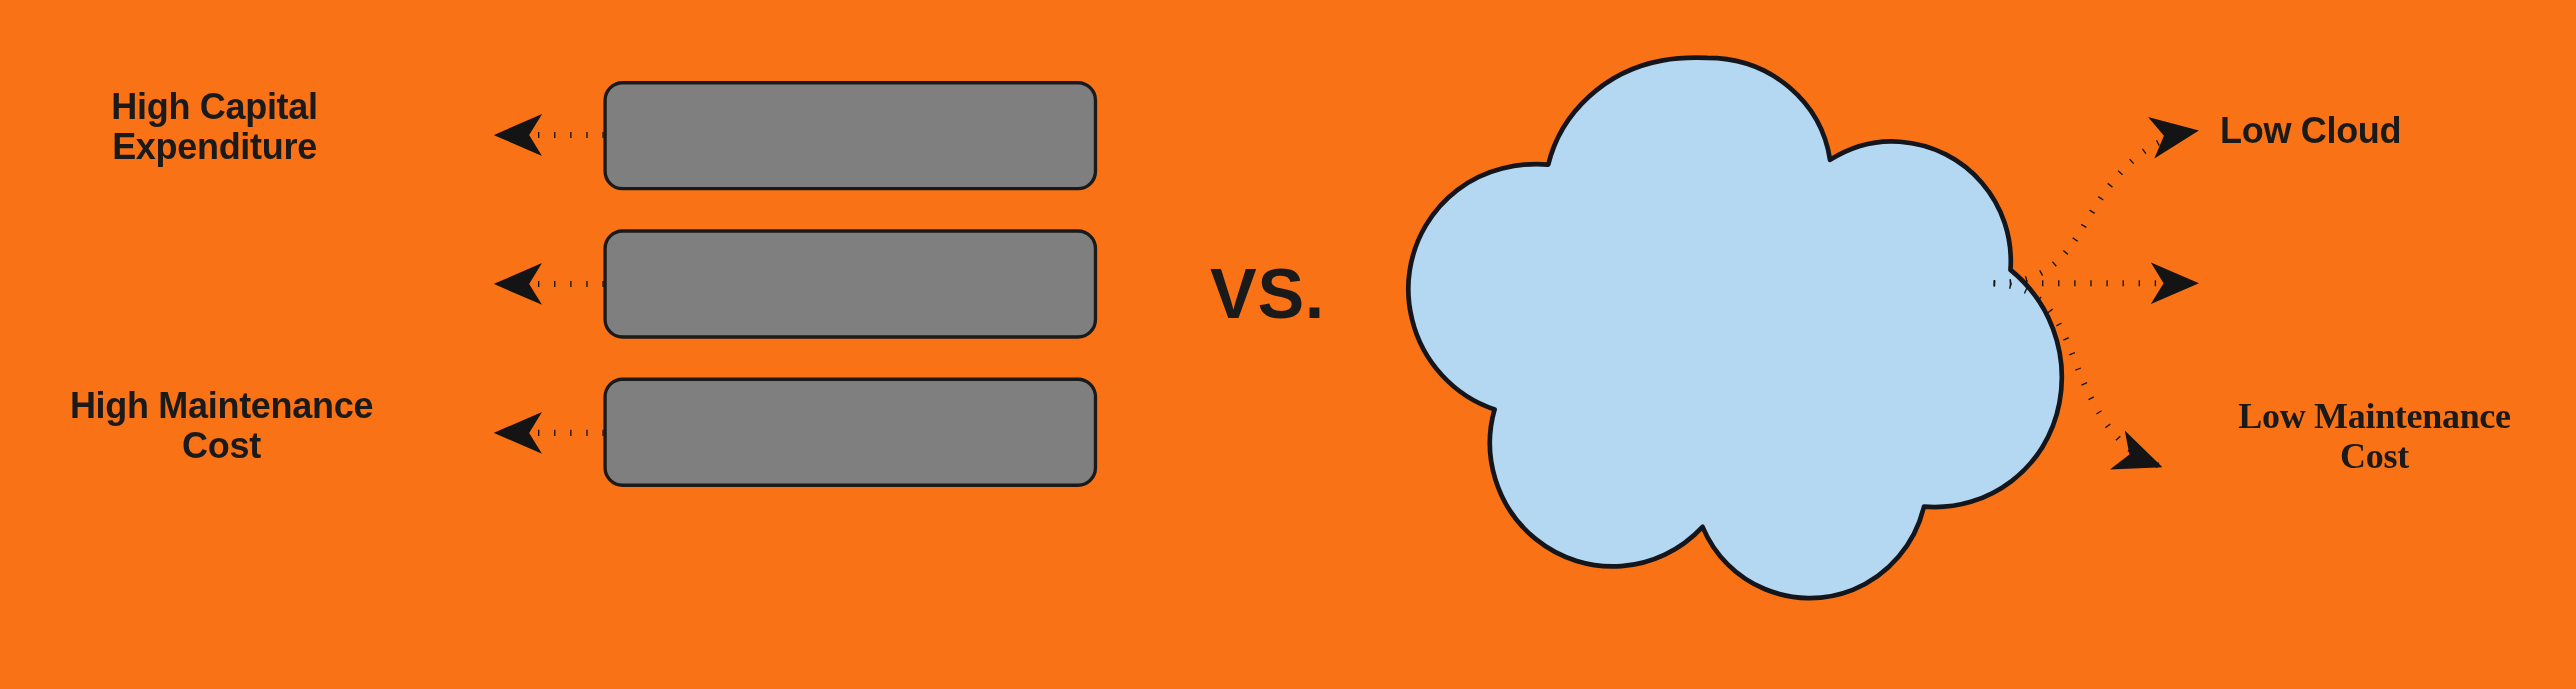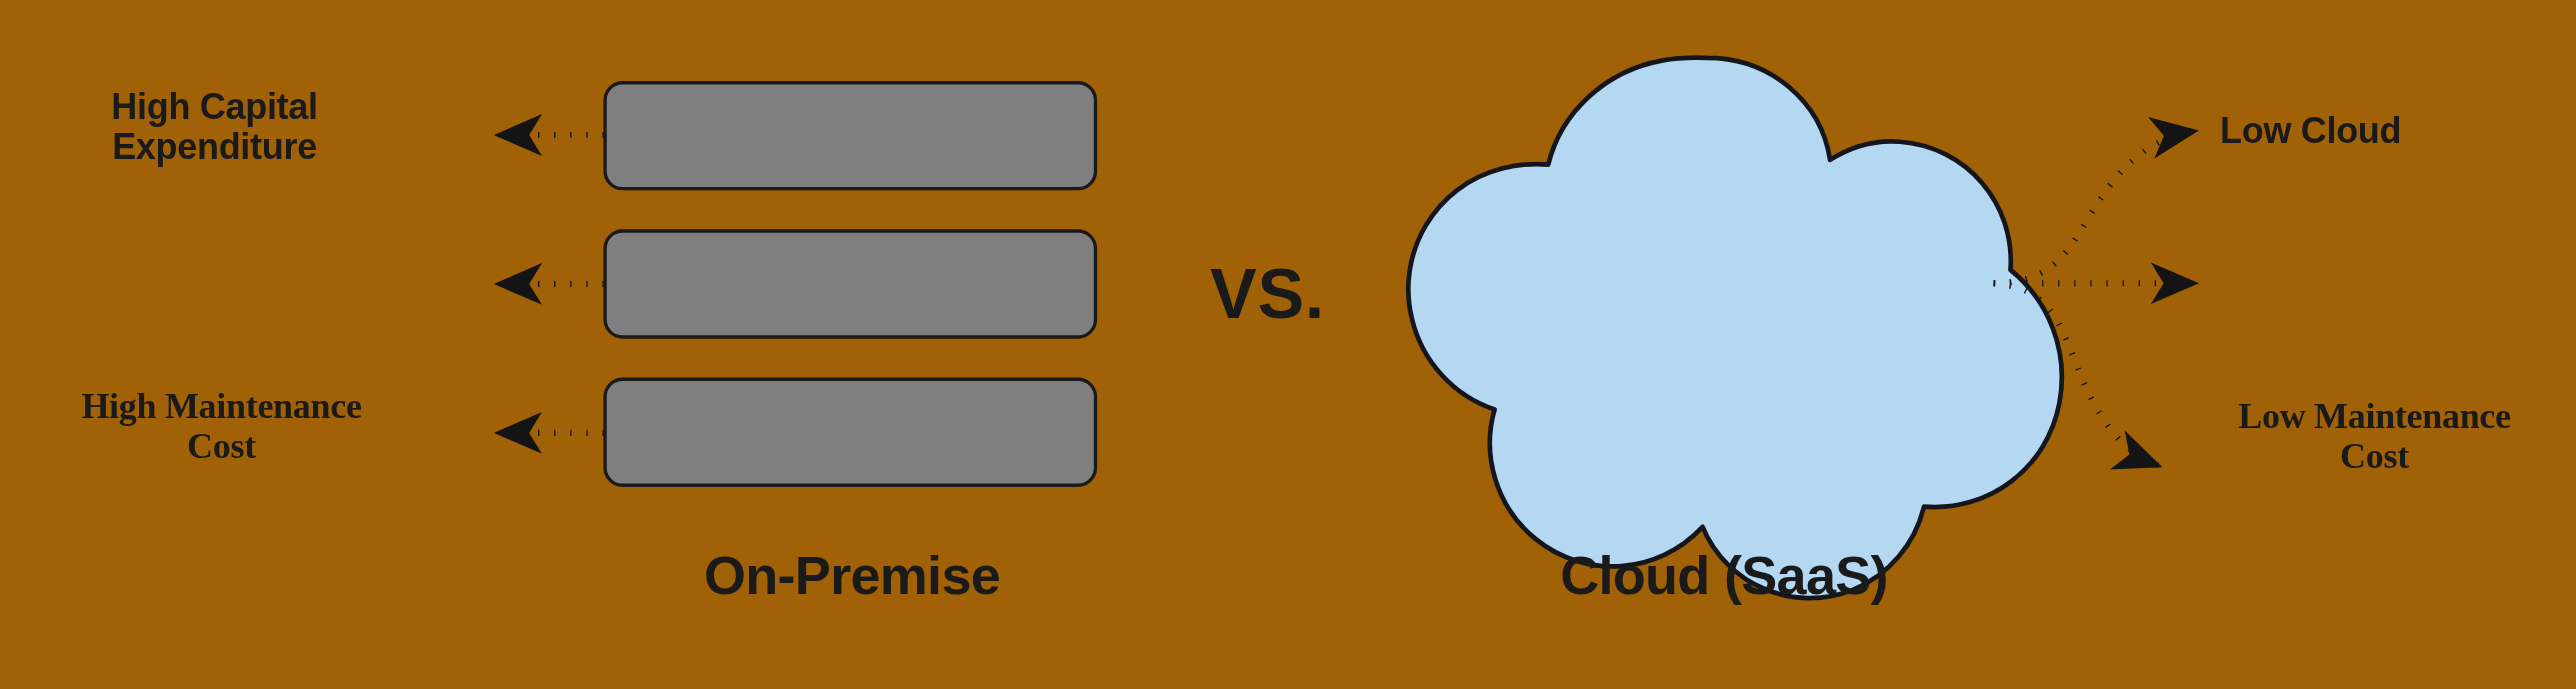--- a/index.html
+++ b/index.html
@@ -8,21 +8,21 @@
     padding: 0;
     background: #ffffff;
   }
   body {
     font-family: "Liberation Sans", sans-serif;
   }
   #canvas {
     position: relative;
     width: 2576px;
     height: 690px;
-    background: #a16207;
+    background: #f97316;
     overflow: hidden;
   }
   #diagram-svg {
     position: absolute;
     left: 0;
     top: 0;
     width: 2576px;
     height: 690px;
     display: block;
   }
@@ -115,29 +115,27 @@
       <line x1="2972" y1="422" x2="3272" y2="422" marker-end="url(#arrowRight)"></line>
       <path d="M 2972 422 C 3038 428 3062 456 3090 530
                C 3124 622 3160 672 3218 694" marker-end="url(#arrowRight)"></path>
     </g>
   </svg>
 
   <div class="label-text onprem-feature" style="left:0px; top:87px; width:429px; text-align:center;">High Capital
 Expenditure</div>
 
 
-  <div class="label-text onprem-feature" style="left:0px; top:386px; width:443px; text-align:center;font-family:Liberation Serif, serif;">High Maintenance
+  <div class="label-text onprem-feature" style="left:0px; top:386px; width:443px; text-align:center;">High Maintenance
 Cost</div>
 
   <div class="label-text vs-text" style="left:1140px; top:255px; width:255px;">VS.</div>
 
   <div class="label-text cloud-feature" style="left:2220px; top:111px; width:349px;">Low Cloud</div>
 
 
   <div class="label-text cloud-feature two-line" style="left:2180px; top:396px; width:389px;">Low Maintenance
 Cost</div>
 
-  <div class="label-text platform-title" style="left:604px; top:545px; width:496px;">On-Premise</div>
 
-  <div class="label-text platform-title" style="left:1476px; top:545px; width:496px;">Cloud (SaaS)</div>
 
 </div>
 
 
 </body></html>

